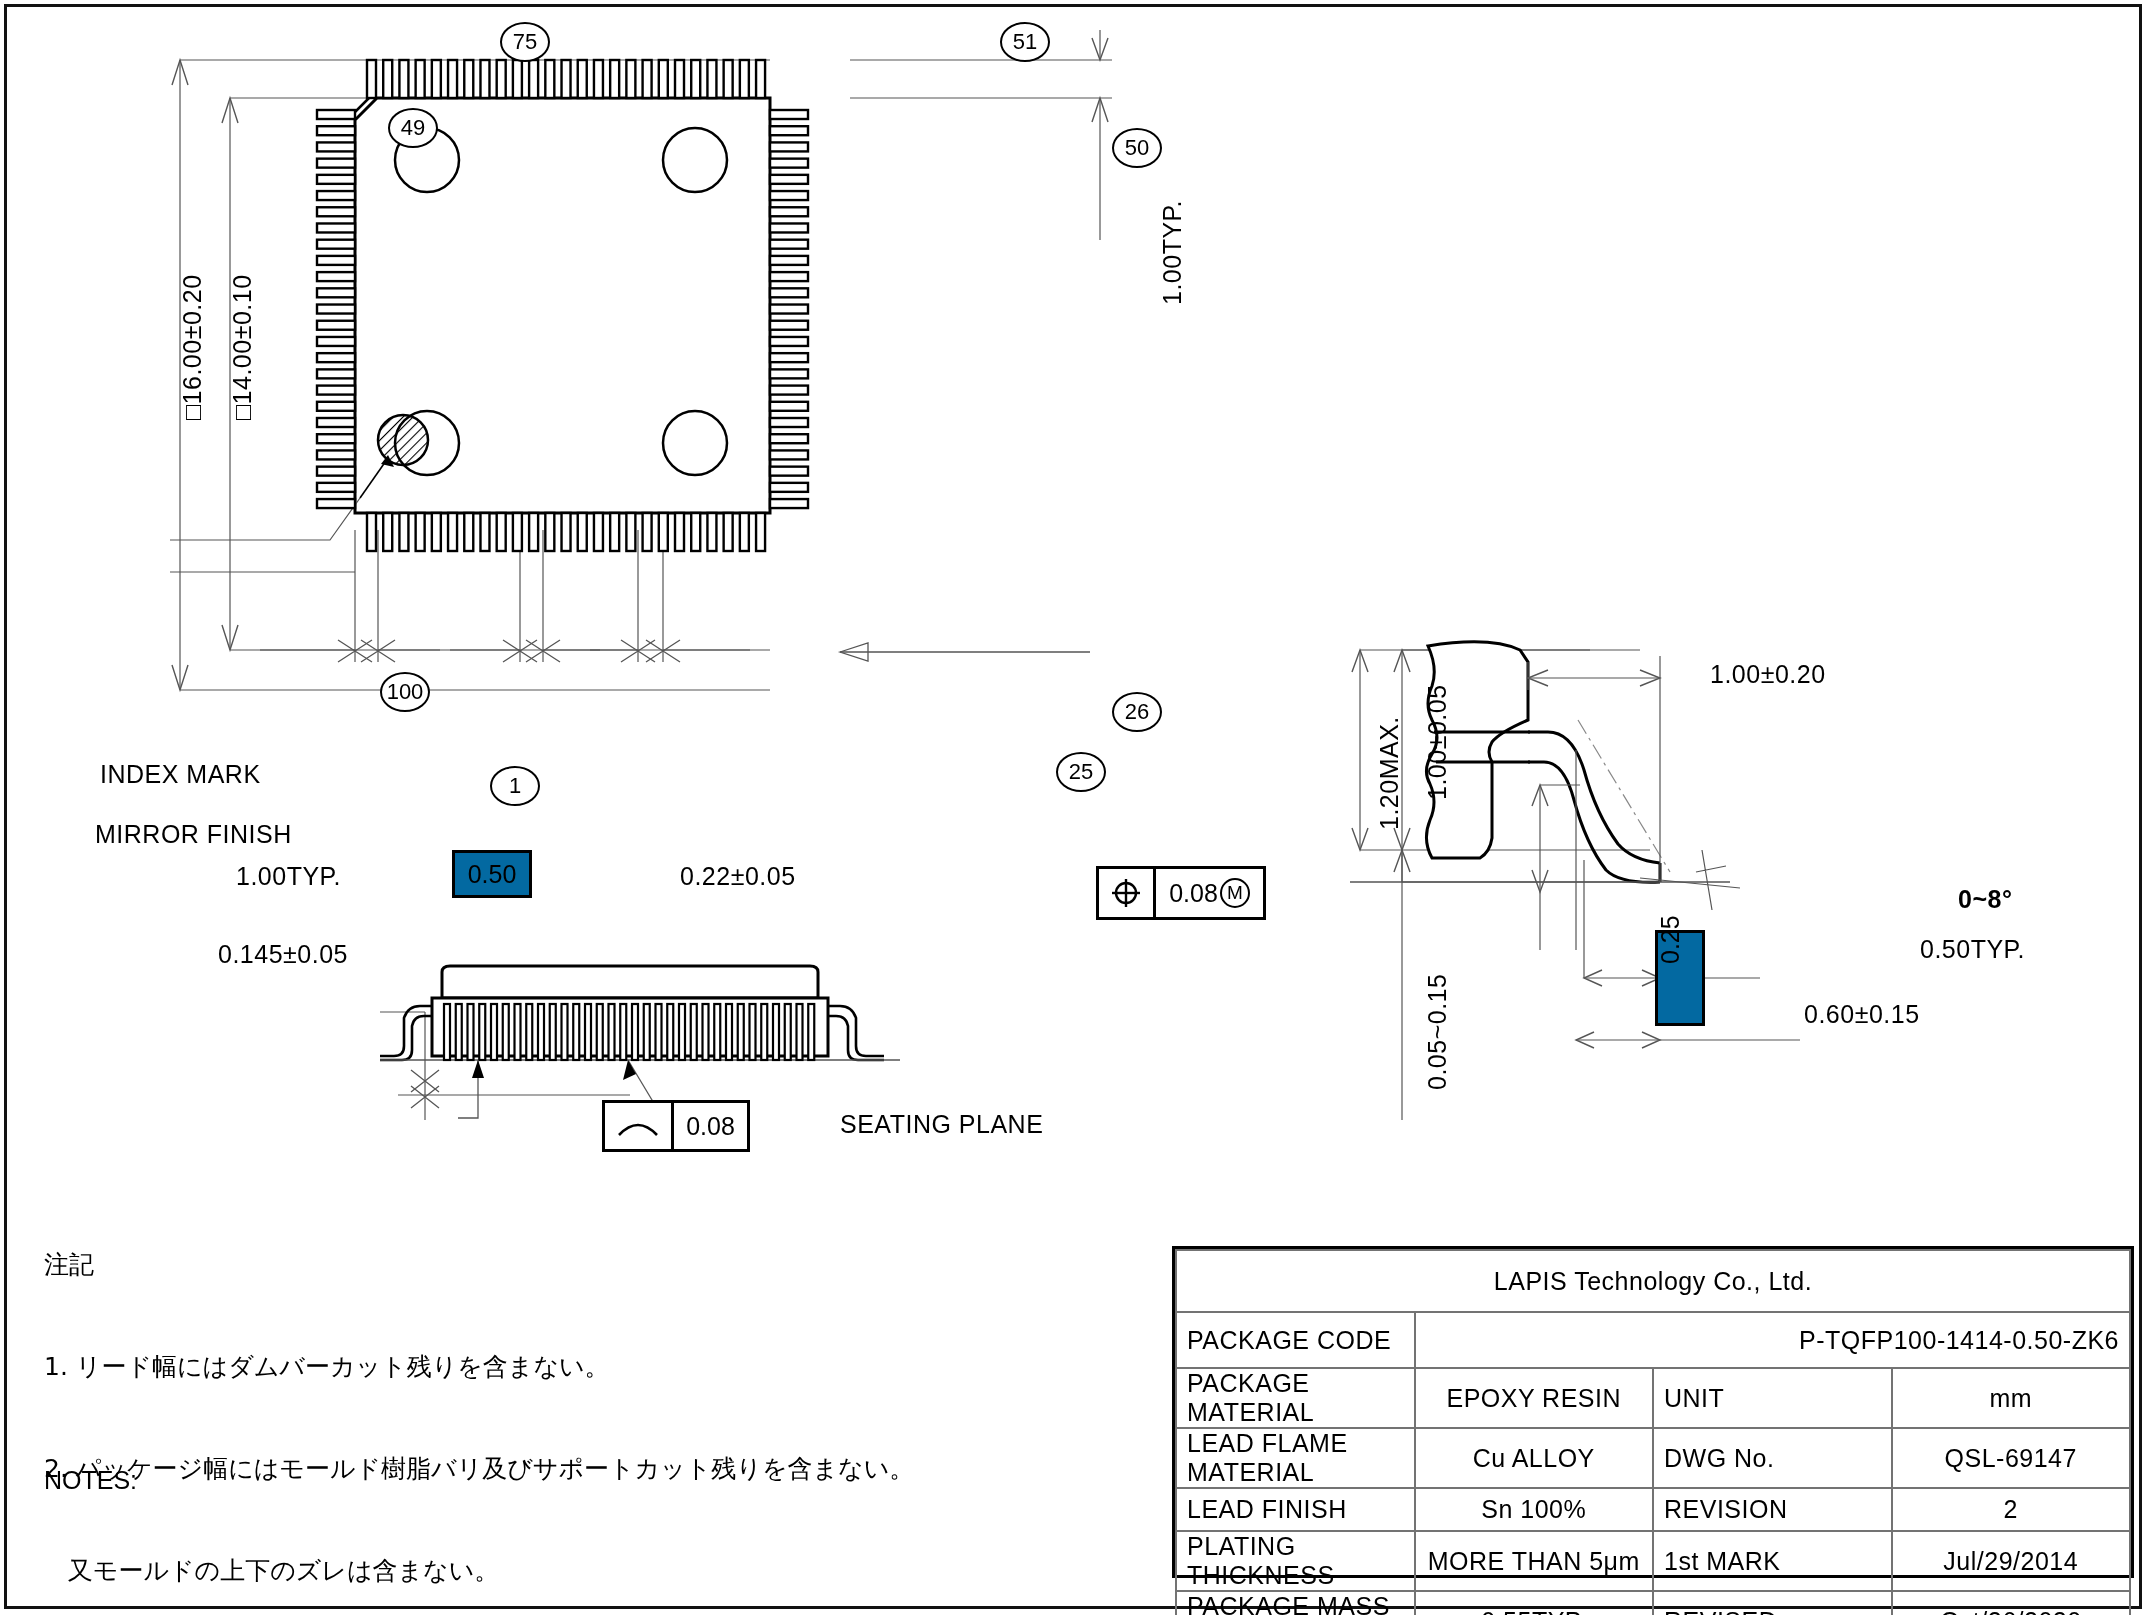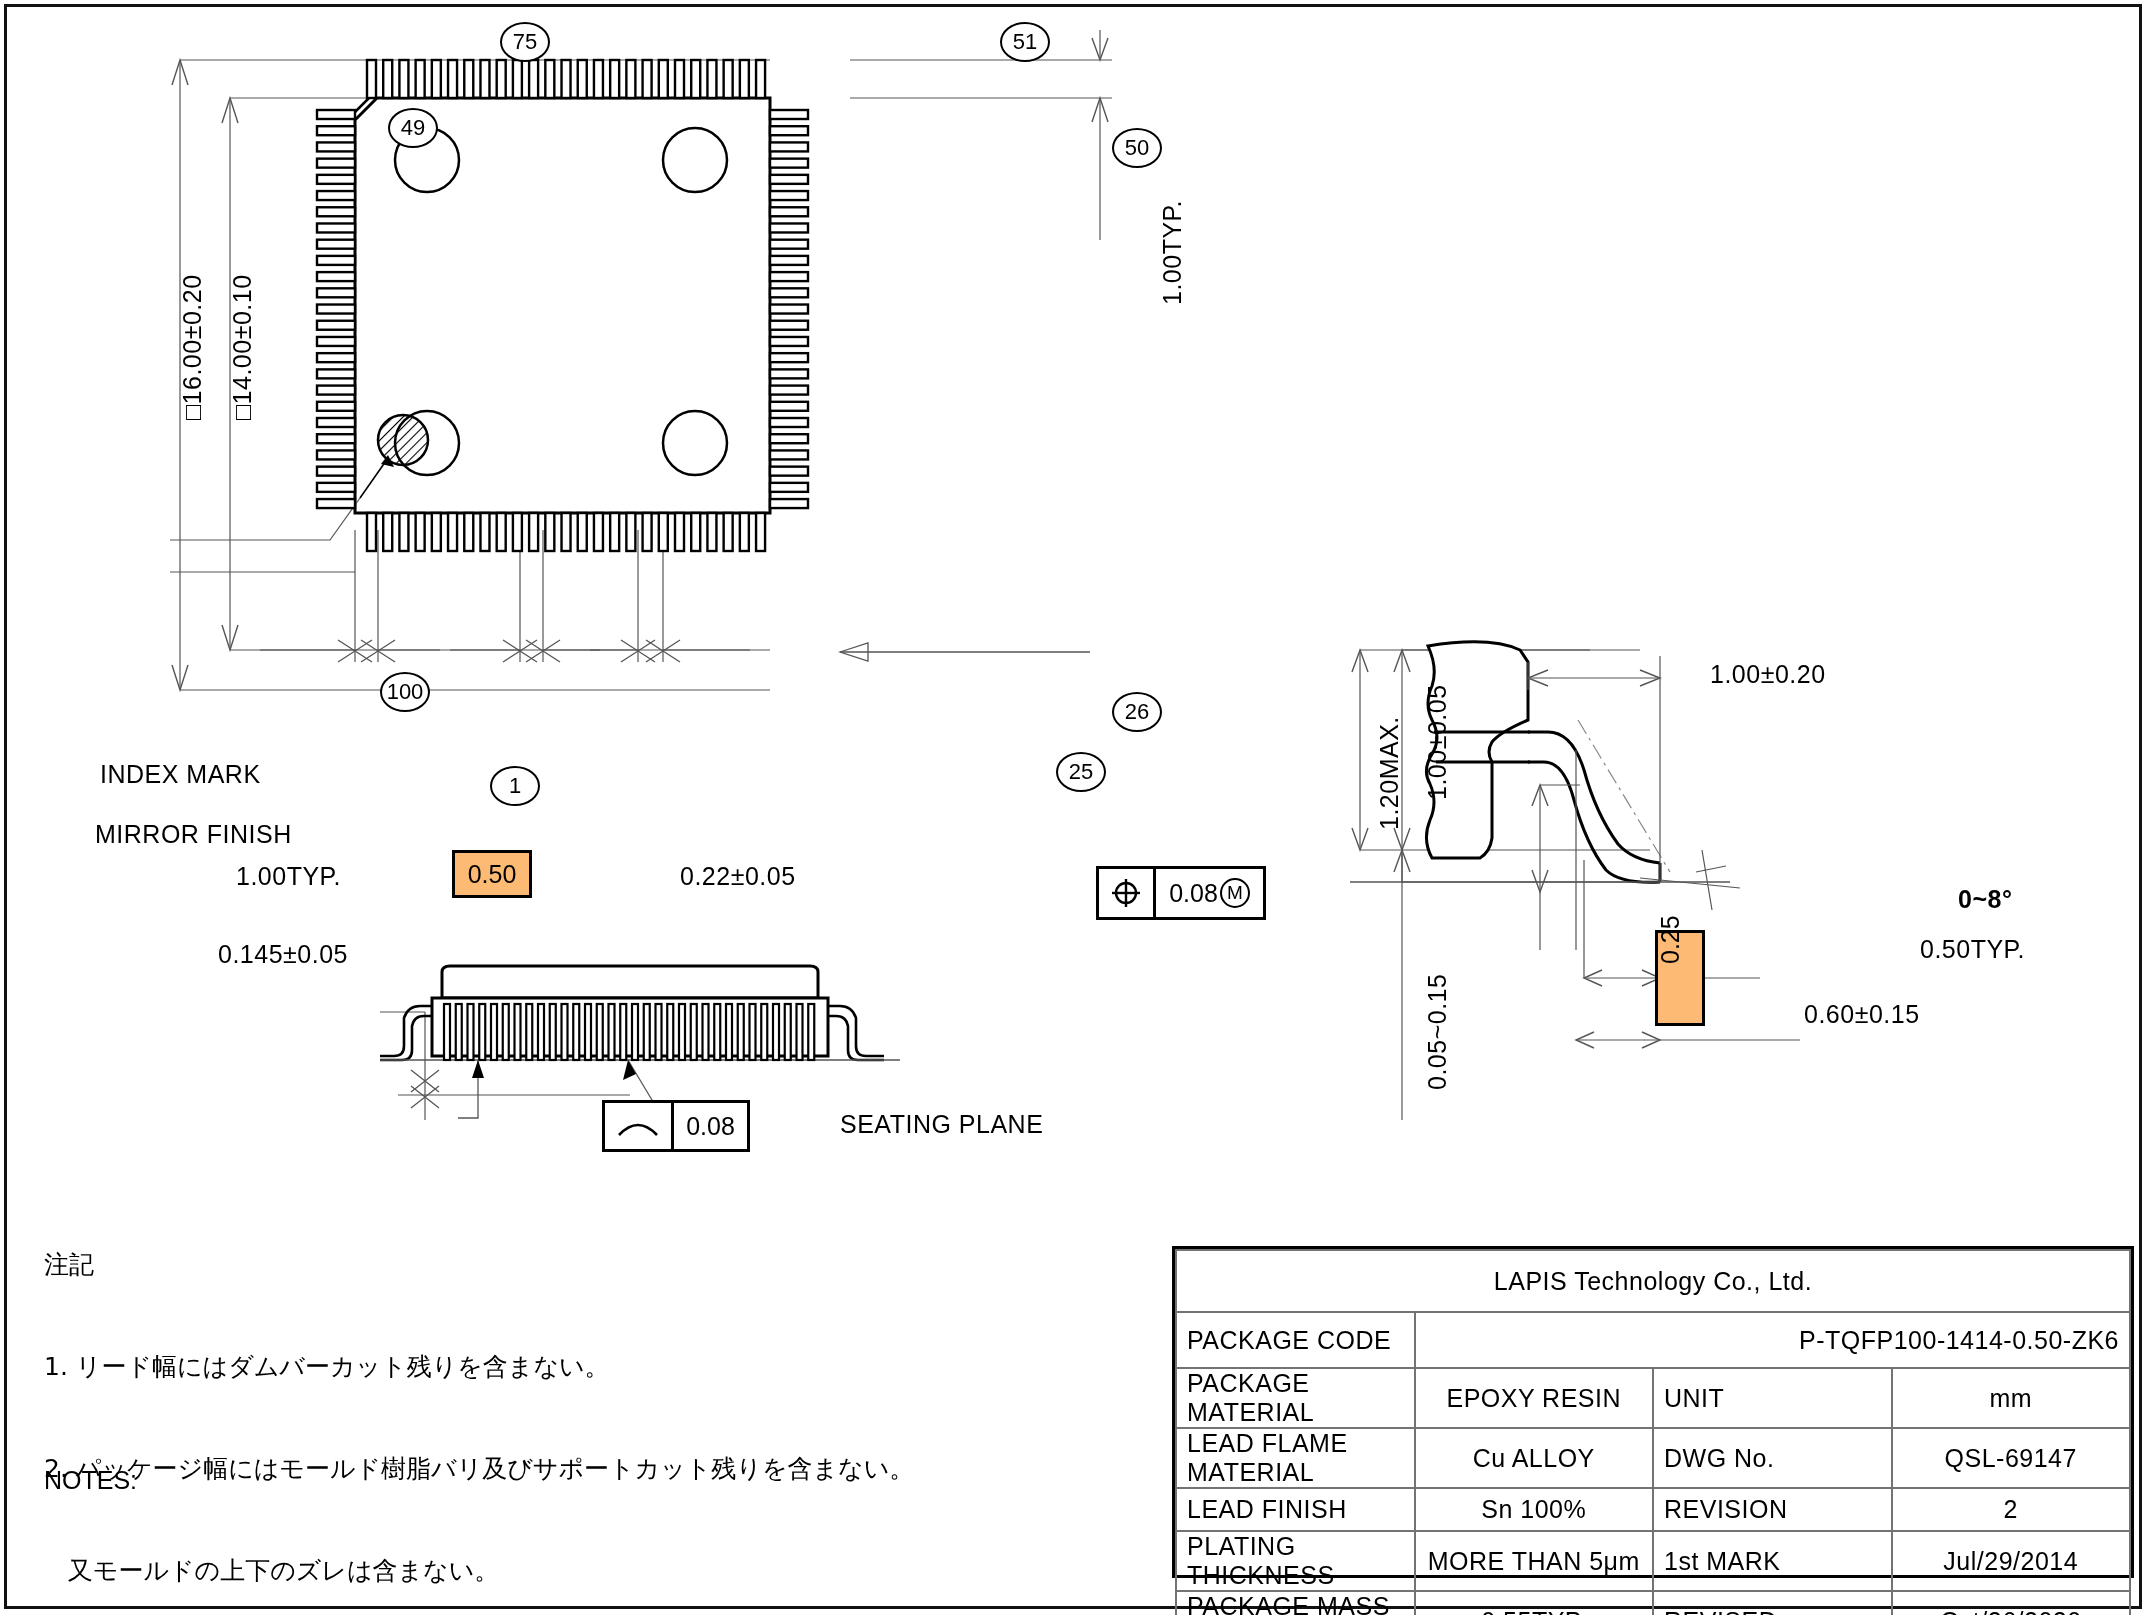--- a/index.html
+++ b/index.html
@@ -10,21 +10,21 @@
   .abs{position:absolute;}
   .txt{position:absolute;white-space:nowrap;font-family:"Liberation Sans",sans-serif;
        letter-spacing:0.5px;color:#000;}
   .dim{font-size:25px;}
   .vert{transform-origin:0 0;}
   
   .bub{position:absolute;border:2px solid #000;border-radius:50%;
        display:flex;align-items:center;justify-content:center;
        font-size:22px;background:#fff;letter-spacing:0px;}
   
-  .boxdim{position:absolute;border:3px solid #000;background:#fdba74;
+  .boxdim{position:absolute;border:3px solid #000;background:#0369a1;
           display:flex;align-items:center;justify-content:center;font-size:25px;}
   
   #title-block{position:absolute;left:1172px;top:1246px;width:962px;height:332px;
                border:3px solid #000;box-sizing:border-box;background:#fff;}
   #title-block table{border-collapse:collapse;width:100%;height:100%;table-layout:fixed;}
   #title-block td{border:2px solid #737373;font-size:25px;padding:0 10px;
                   font-family:"Liberation Sans",sans-serif;letter-spacing:0.5px;}
   td.co{text-align:center;font-size:47px;letter-spacing:1px;border-top:none;border-left:none;border-right:none;}
   td.lbl{text-align:left;}
   td.val{text-align:center;}

